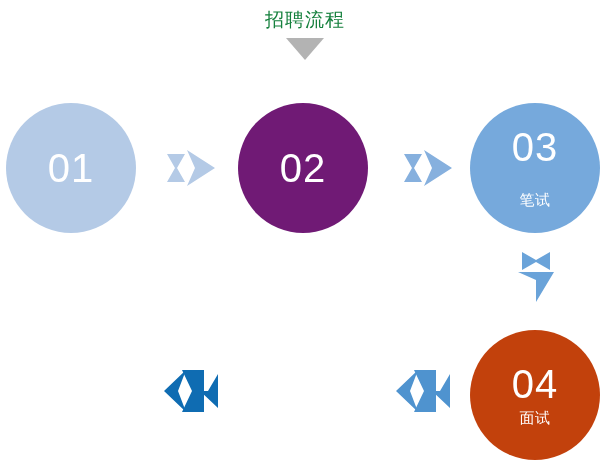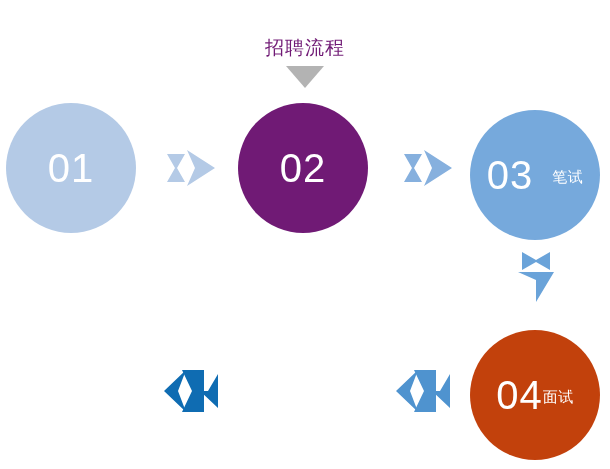--- a/index.html
+++ b/index.html
@@ -30,39 +30,39 @@
     position: absolute;
     left: 0;
     top: 6px;
     width: 610px;
     text-align: center;
   }
   .title-text {
     display: block;
     font-size: 19px;
     line-height: 26px;
-    color: #701a75;
+    color: #15803d;
     letter-spacing: 1px;
     font-family: "DejaVu Sans", "Liberation Sans", sans-serif;
-    margin-top: 28px;
   }
   .title-caret {
     display: block;
     margin: 6px auto 0 auto;
     width: 38px;
     height: 22px;
   }
 
   
   .node {
     position: absolute;
     width: 130px;
     height: 130px;
     border-radius: 50%;
     display: flex;
+    flex-direction: column;
     align-items: center;
     justify-content: center;
     box-sizing: border-box;
   }
   .node-num {
     display: block;
     font-size: 40px;
     line-height: 42px;
     color: #ffffff;
     font-weight: 300;
@@ -75,21 +75,21 @@
     font-size: 15px;
     line-height: 20px;
     color: #ffffff;
     letter-spacing: 0.5px;
     font-family: "DejaVu Sans", "Liberation Sans", sans-serif;
   }
 
   
   #node-1 { left: 6px;   top: 103px; }
   #node-2 { left: 238px; top: 103px; }
-  #node-3 { left: 470px; top: 110px; gap: 19px; }
+  #node-3 { left: 470px; top: 103px; gap: 19px; }
   #node-4 { left: 470px; top: 330px; }
   #node-5 { left: 238px; top: 330px; }
   #node-6 { left: 6px;   top: 330px; }
 
   
   .arrow {
     position: absolute;
   }
   #arrow-1-2 { left: 163px; top: 140px; width: 60px;  height: 56px; }
   #arrow-2-3 { left: 400px; top: 140px; width: 60px;  height: 56px; }

